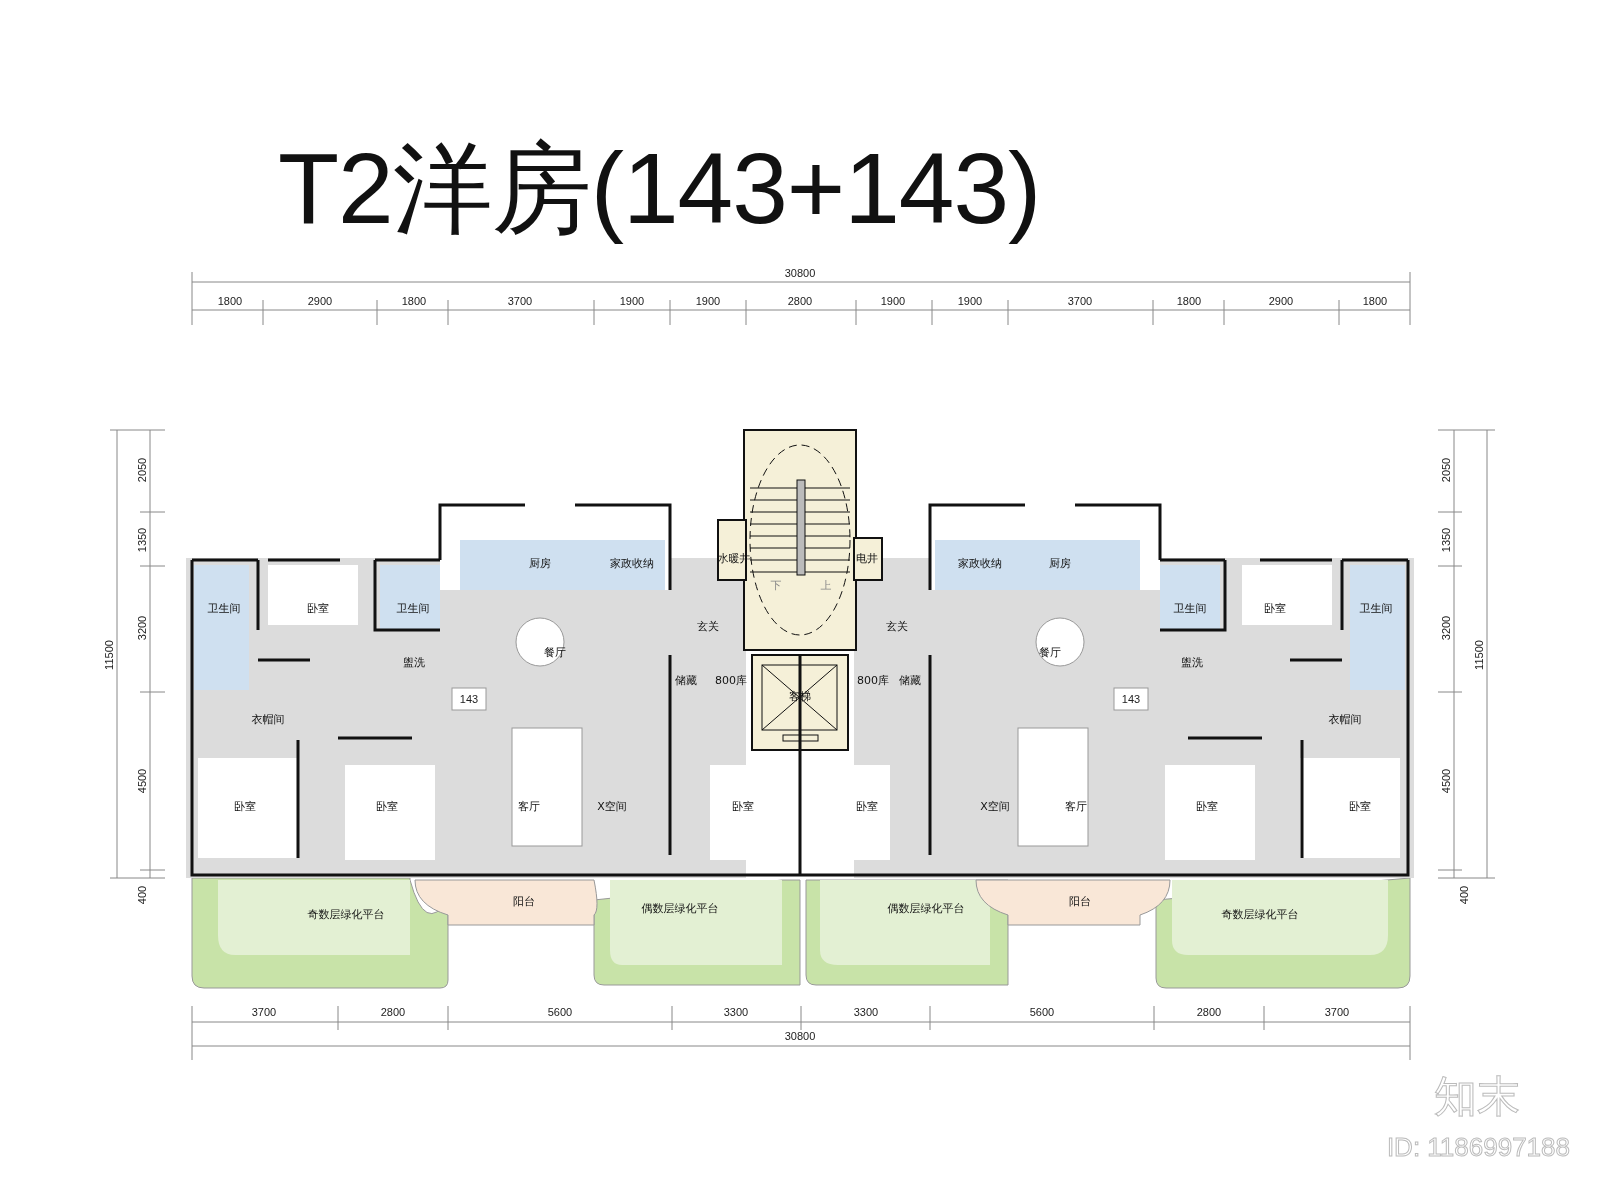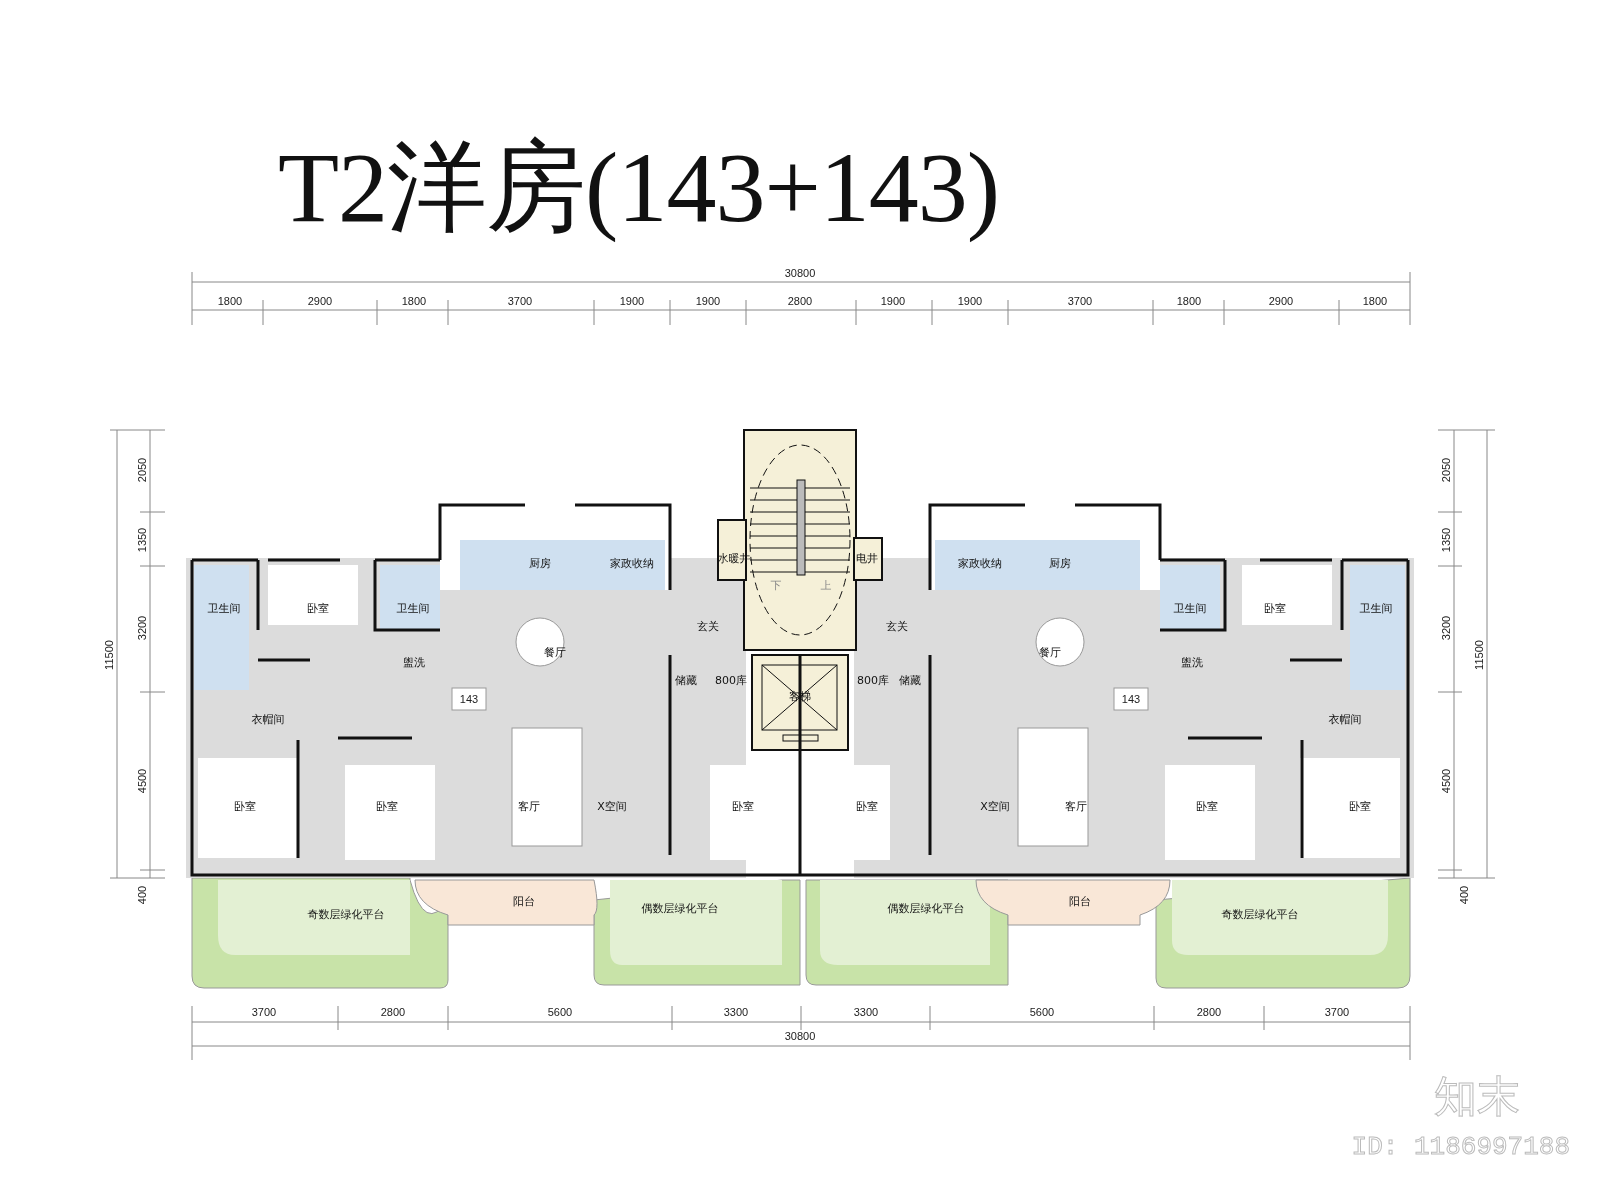--- a/index.html
+++ b/index.html
@@ -1,23 +1,23 @@
 <!DOCTYPE html>
 <html><head>
 <meta charset="utf-8">
 <style>
   html,body{margin:0;padding:0;background:#fff;}
   body{width:1600px;height:1200px;position:relative;overflow:hidden;font-family:"DejaVu Sans",sans-serif;}
-  .title{position:absolute;left:278px;top:128px;font-family:Liberation Serif, serif;font-size:100px;line-height:120px;color:#111;letter-spacing:-1px;white-space:nowrap;text-align:center;}
+  .title{position:absolute;left:278px;top:128px;font-family:Liberation Sans, sans-serif;font-size:100px;line-height:120px;color:#111;letter-spacing:-1px;white-space:nowrap;text-align:center;}
   svg{position:absolute;left:0;top:0;}
   .dim{font-family:"Liberation Sans",sans-serif;font-size:11px;fill:#222;}
   .room{font-family:"DejaVu Sans",sans-serif;font-size:11px;fill:#111;}
   .wm{position:absolute;font-family:"DejaVu Sans",sans-serif;color:transparent;-webkit-text-stroke:1px #bbb;}
   .logo{right:80px;top:1068px;font-size:43px;}
-  .logo-id{right:30px;top:1132px;font-size:26px;font-family:Liberation Mono, monospace;}
+  .logo-id{right:30px;top:1132px;font-size:26px;font-family:Liberation Sans, sans-serif;}
 </style>
 </head>
 <body>
 
 <div class="title">T2洋房(143+143)</div>
 
 <svg width="1600" height="1200" viewBox="0 0 1600 1200">
 
   <g stroke="#888" stroke-width="1">
     <line x1="192" y1="282" x2="1410" y2="282"></line>

